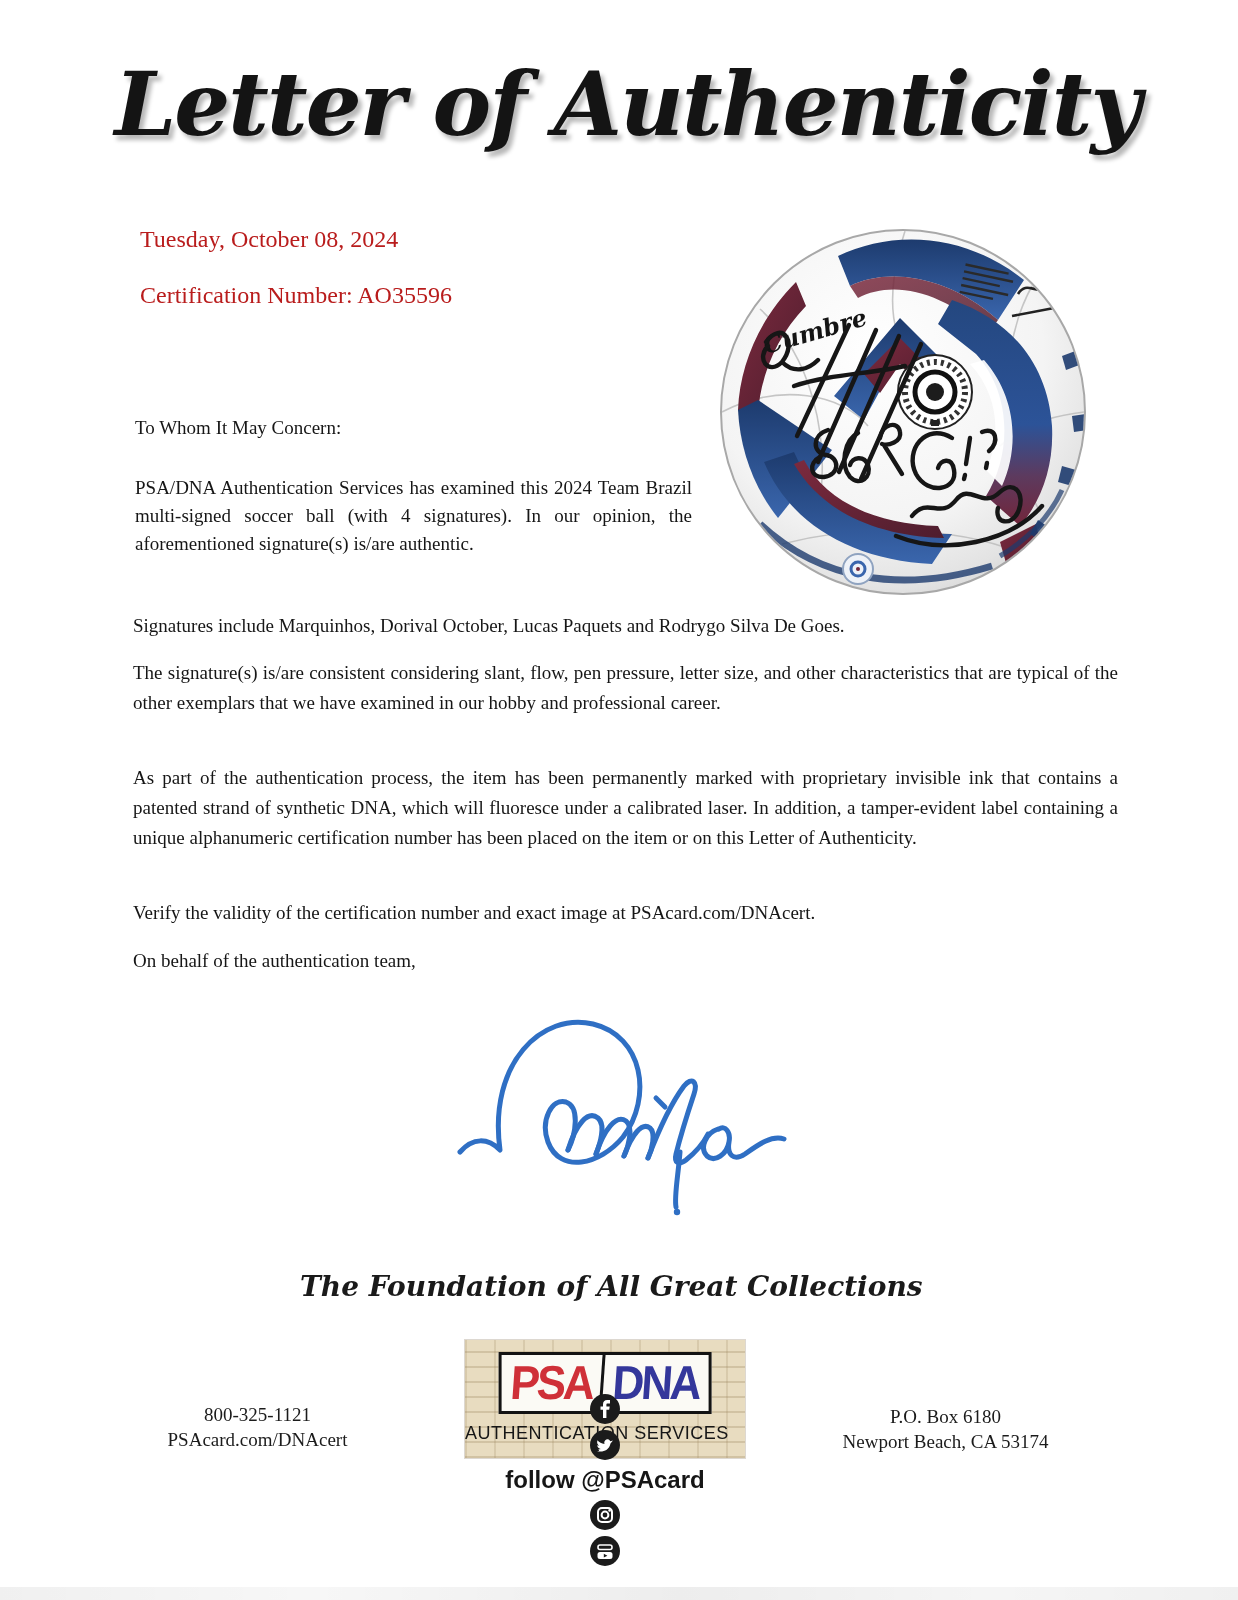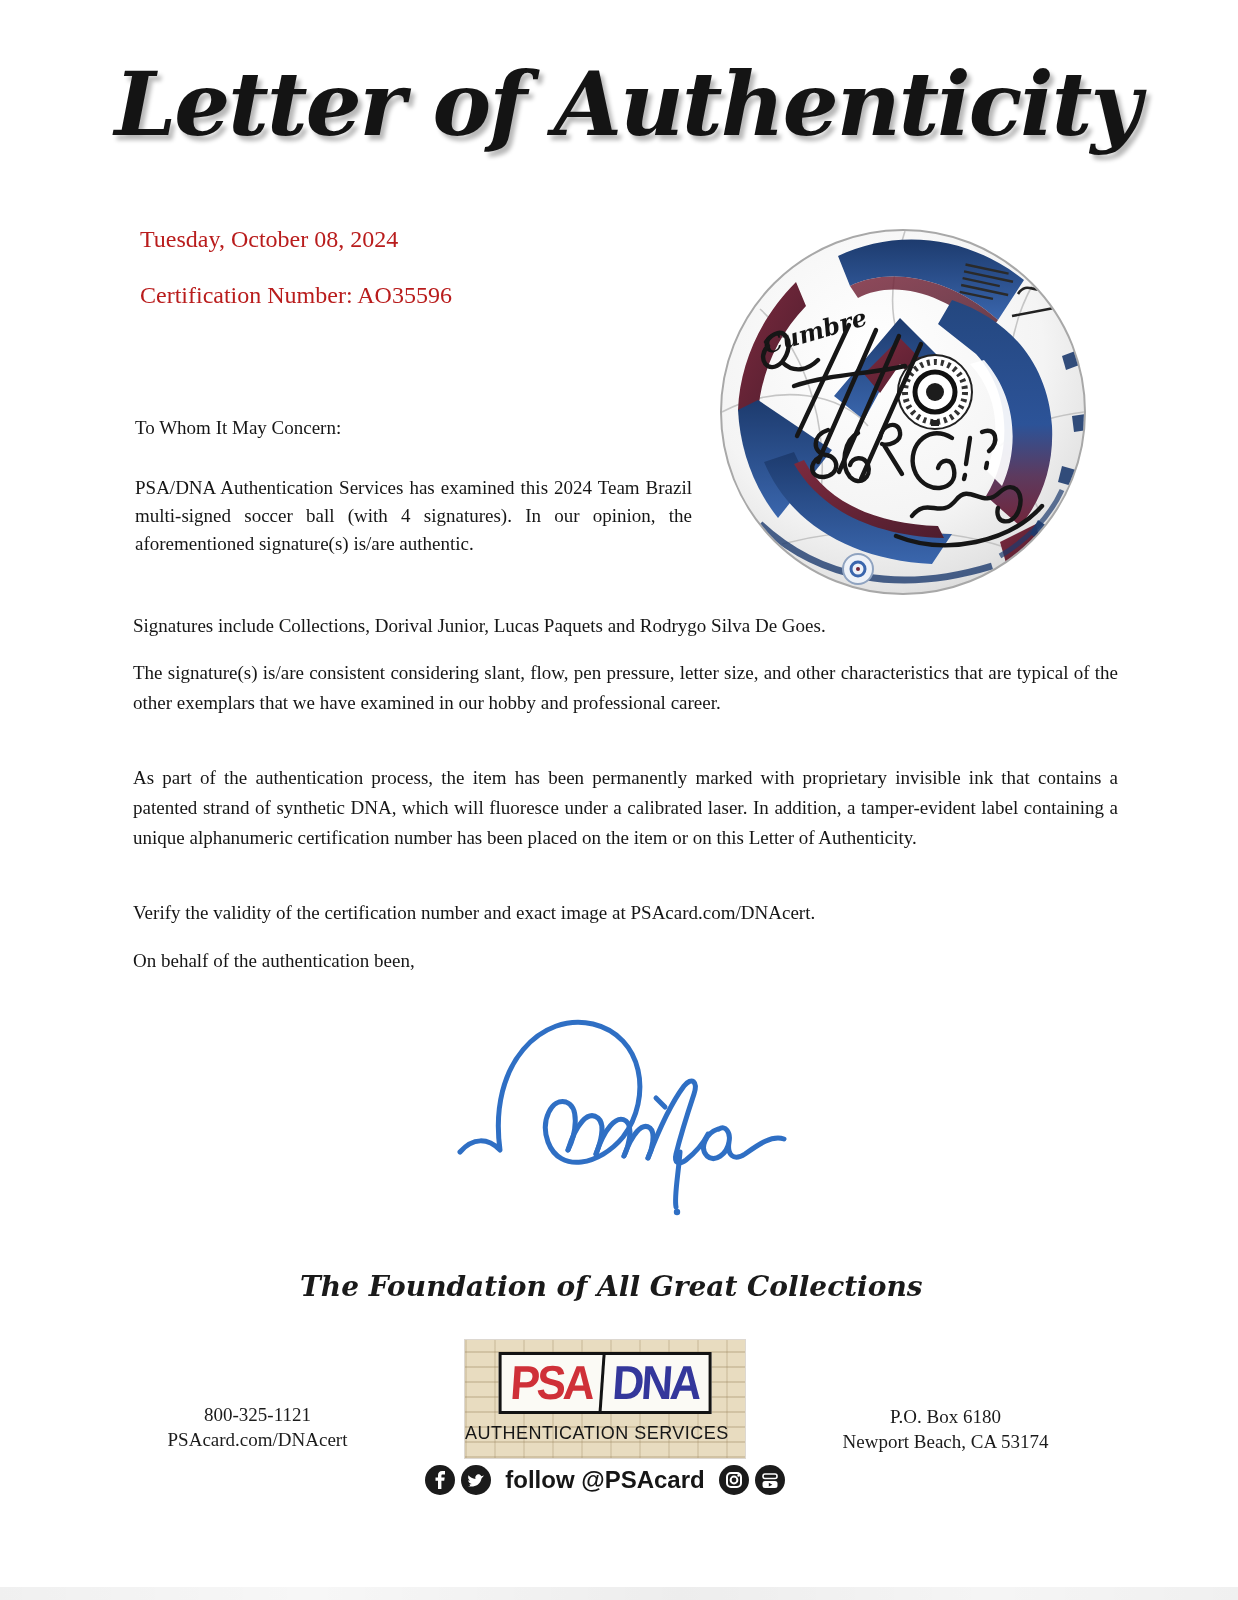--- a/index.html
+++ b/index.html
@@ -63,21 +63,21 @@
   }
   .logo-psa{color:#cf3038;}
   .logo-dna{color:#34379b;border-left:3px solid #131313;}
   .label-sub{
     position:absolute;top:83px;left:0;width:100%;
     font-family:"Liberation Sans", sans-serif;
     font-size:18px;letter-spacing:.5px;color:#161616;white-space:nowrap;
   }
   .social-row{
     top:1463px;left:455px;width:300px;height:34px;
-    display:flex;align-items:center;justify-content:center;gap:6px;
+    display:flex;align-items:center;justify-content:center;gap:6px;flex-direction:column;
   }
   .soc-ic{width:30px;height:30px;border-radius:50%;background:#1b1b1b;
     display:flex;align-items:center;justify-content:center;flex:0 0 auto;}
   .follow{
     font-family:"Liberation Sans", sans-serif;font-weight:bold;
     font-size:24px;color:#161616;margin:0 8px;white-space:nowrap;
   }
   .contact{font-size:19px;line-height:25px;text-align:center;color:#1b1b1b;}
   .contact-left{top:1402px;left:150px;width:215px;}
   .contact-right{top:1404px;left:828px;width:235px;}
@@ -203,25 +203,25 @@
       <path d="M270,214 L266,240 M265,251 L264,255"></path>
       <path d="M282,208 C296,202 300,218 289,227 M287,239 L286,244"></path>
       <path d="M212,292 C228,272 240,296 256,276 C270,258 282,286 300,268 C314,255 326,270 318,288 C312,302 294,300 298,284"></path>
       <path d="M196,312 C246,332 310,318 342,282"></path>
     </g>
   </svg>
 </div>
 
 <div class="abs body-text salutation">To Whom It May Concern:</div>
 <div class="abs body-text p-examined">PSA/DNA Authentication Services has examined this 2024 Team Brazil multi-signed soccer ball (with 4 signatures). In our opinion, the aforementioned signature(s) is/are authentic.</div>
-<div class="abs body-text p-sigs">Signatures include Collections, Dorival Junior, Lucas Paquets and Rodrygo Silva De Goes.</div>
+<div class="abs body-text p-sigs">Signatures include Marquinhos, Dorival October, Lucas Paquets and Rodrygo Silva De Goes.</div>
 <div class="abs body-text p-consistency">The signature(s) is/are consistent considering slant, flow, pen pressure, letter size, and other characteristics that are typical of the other exemplars that we have examined in our hobby and professional career.</div>
 <div class="abs body-text p-process">As part of the authentication process, the item has been permanently marked with proprietary invisible ink that contains a patented strand of synthetic DNA, which will fluoresce under a calibrated laser. In addition, a tamper-evident label containing a unique alphanumeric certification number has been placed on the item or on this Letter of Authenticity.</div>
 <div class="abs body-text p-verify">Verify the validity of the certification number and exact image at PSAcard.com/DNAcert.</div>
-<div class="abs body-text p-closing">On behalf of the authentication been,</div>
+<div class="abs body-text p-closing">On behalf of the authentication team,</div>
 
 <div class="abs sig-wrap">
   <svg width="355" height="215" viewBox="0 0 355 215">
     <g stroke="#2f6fc4" stroke-width="5" fill="none" stroke-linecap="round" stroke-linejoin="round">
       <path d="M12,150 C25,135 40,136 52,148 C40,60 95,10 145,22 C195,34 205,95 175,135 C152,163 112,172 100,140 C92,118 104,96 118,100 C132,105 128,132 120,148"></path>
       <path d="M120,148 C128,122 140,108 150,116 C158,123 152,142 148,152"></path>
       <path d="M148,152 C156,128 168,112 178,119 C186,125 180,146 176,154"></path>
       <path d="M176,154 C184,132 194,120 202,126 C208,131 204,148 200,156"></path>
       <path d="M208,96 L217,105"></path>
       <path d="M200,156 C210,130 224,100 236,84 C244,74 250,80 246,92 C240,110 232,136 228,152 C226,160 230,164 238,158 C248,150 256,140 260,132"></path>

